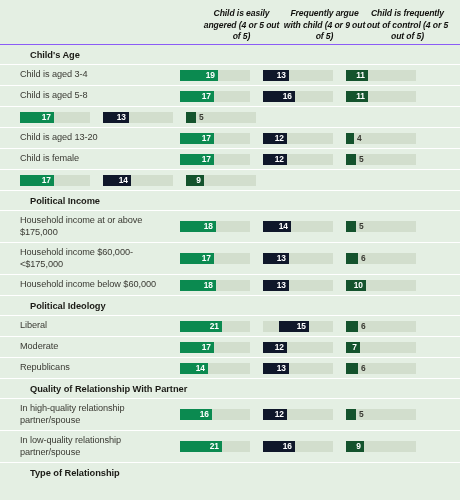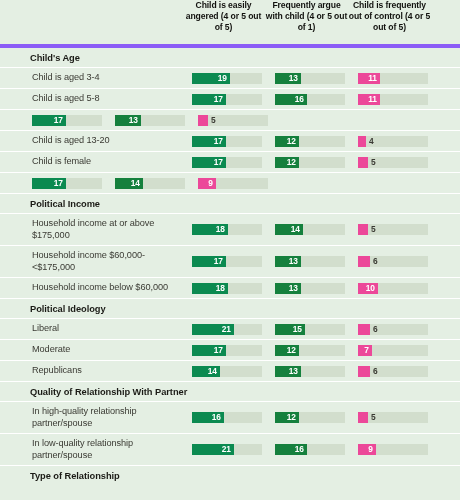--- a/index.html
+++ b/index.html
@@ -16,23 +16,25 @@
   }
 
   #table-root {
     width: 460px;
     position: relative;
   }
 
   
   .header-row {
     display: flex;
-    padding: 0 28px 0 22px;
+    align-items: flex-end;
+    padding: 0 28px 0 40px;
     box-sizing: border-box;
     height: 44px;
+    font-style: italic;
   }
   .header-spacer {
     width: 160px;
     flex: 0 0 160px;
   }
   .header-cell {
     flex: 0 0 83px;
     width: 83px;
     text-align: center;
     font-size: 8.6px;
@@ -48,27 +50,27 @@
   .section-head {
     padding: 5px 0 4px 30px;
     font-size: 9.3px;
     font-weight: bold;
     color: #1b1b16;
     letter-spacing: -0.05px;
     border-top: 1px solid #ffffff;
     background: #e4efe3;
   }
   .section-head.first {
-    border-top: 4px solid #8b5cf6;
+    border-top: 1px solid #8b5cf6;
   }
 
   .data-row {
     display: flex;
     align-items: center;
-    padding: 0 28px 0 32px;
+    padding: 0 28px 0 20px;
     box-sizing: border-box;
     border-top: 1px solid #ffffff;
     min-height: 21px;
     background: #e4efe3;
   }
   .row-label {
     flex: 0 0 160px;
     width: 160px;
     font-size: 9.2px;
     line-height: 11.5px;
@@ -107,31 +109,31 @@
     padding-right: 3px;
     color: #ffffff;
     white-space: nowrap;
   }
   .val.outside {
     color: #3a3a33;
     padding-right: 0;
     padding-left: 3px;
   }
   .fill.c0 { background: #0b8a50; }
-  .fill.c1 { background: #15803d; }
-  .fill.c2 { background: #ec4899; }
+  .fill.c1 { background: #0f172a; }
+  .fill.c2 { background: #14532d; }
 </style>
 </head>
 <body>
 
 <div id="table-root">
     <div class="header-row">
       <div class="header-spacer"></div>
       <div class="header-cell">Child is easily angered (4 or 5 out of 5)</div>
-      <div class="header-cell">Frequently argue with child (4 or 5 out of 1)</div>
+      <div class="header-cell">Frequently argue with child (4 or 9 out of 5)</div>
       <div class="header-cell">Child is frequently out of control (4 or 5 out of 5)</div>
     </div>
     <div class="section-head first">Child's Age</div>
     <div class="data-row">
       <div class="row-label">Child is aged 3-4</div>
       <div class="bar-cell">
         <div class="track">
           <div class="fill c0" style="width: 38px;">
             <span class="val">19</span>
           </div>
@@ -353,21 +355,21 @@
       <div class="row-label">Liberal</div>
       <div class="bar-cell">
         <div class="track">
           <div class="fill c0" style="width: 42px;">
             <span class="val">21</span>
           </div>
         </div>
       </div>
       <div class="bar-cell">
         <div class="track">
-          <div class="fill c1" style="width: 30px;">
+          <div class="fill c1" style="width: 30px; margin-left: 16px;">
             <span class="val">15</span>
           </div>
         </div>
       </div>
       <div class="bar-cell">
         <div class="track">
           <div class="fill c2" style="width: 12px;"></div>
           <div style="position: absolute; left: 12px; top: 0px; bottom: 0px; display: flex; align-items: center;">
             <span class="val outside">6</span>
           </div>

